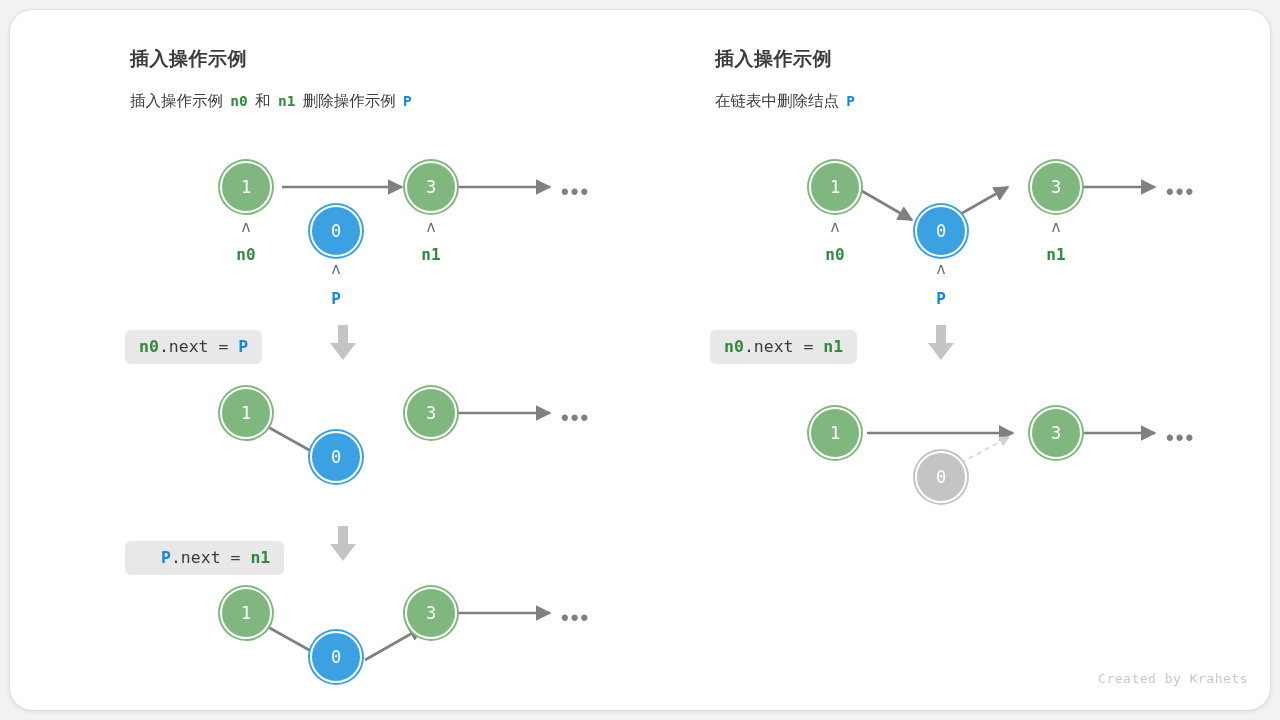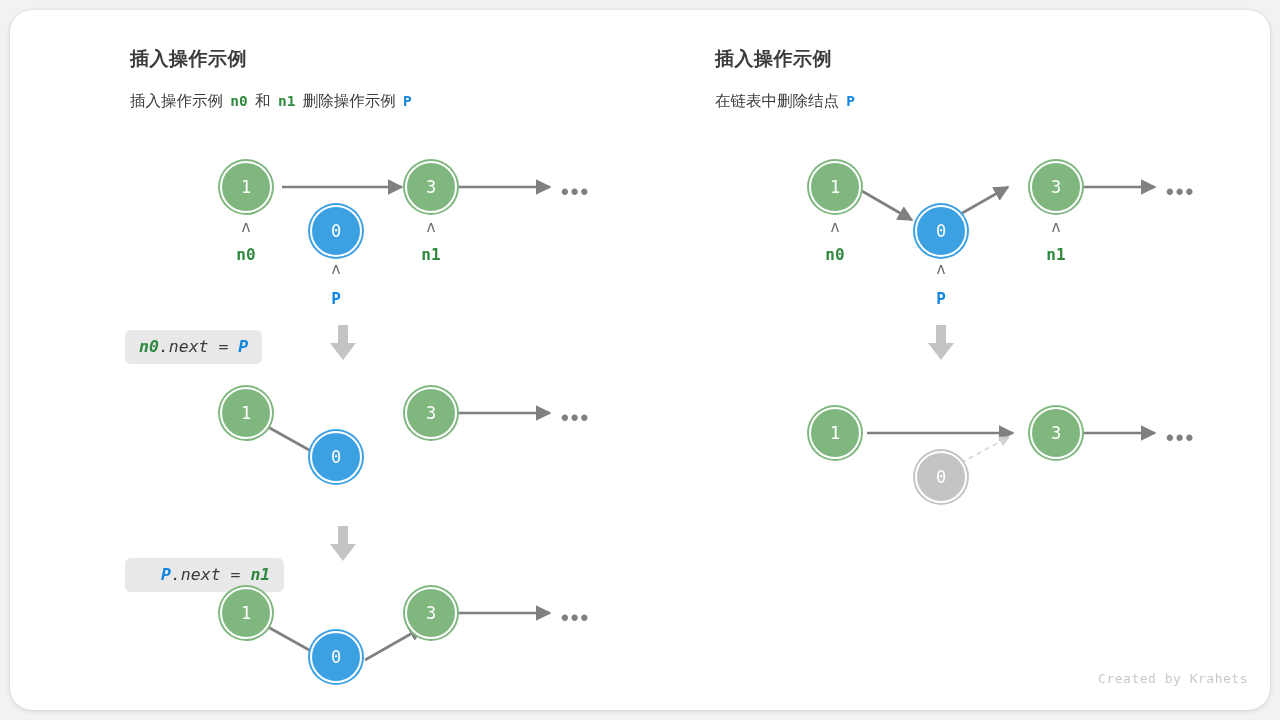--- a/index.html
+++ b/index.html
@@ -111,21 +111,20 @@
   
   .code-chip {
     position: absolute;
     background: #e8e8e8;
     border-radius: 6px;
     padding: 7px 14px 8px 14px;
     font-family: "DejaVu Sans Mono", "Liberation Mono", monospace;
     font-size: 16.5px;
     color: #3b3b3b;
     white-space: nowrap;
-    font-style: italic;
   }
   .code-green { color: #2f8a3f; font-weight: bold; }
   .code-blue  { color: #1287dd; font-weight: bold; }
 
   
   .down-arrow {
     position: absolute;
     width: 30px;
     height: 40px;
   }
@@ -210,21 +209,21 @@
     </div>
     <svg class="down-arrow" style="left:208px; top:313px;" viewBox="0 0 30 40">
       <path d="M10,2 L20,2 L20,20 L28,20 L15,37 L2,20 L10,20 Z" fill="#c4c4c4"></path>
     </svg>
 
     <div class="node node-green" style="left:100px; top:377px;">1</div>
     <div class="node node-blue" style="left:190px; top:421px;">0</div>
     <div class="node node-green" style="left:285px; top:377px;">3</div>
     <div class="dots" style="left:441px; top:403px;">•••</div>
 
-    <div class="code-chip" style="left:5px; top:548px;padding-left:36px;">
+    <div class="code-chip" style="left:5px; top:531px;padding-left:36px;">
       <span class="code-blue">P</span><span>.next = </span><span class="code-green">n1</span>
     </div>
     <svg class="down-arrow" style="left:208px; top:514px;" viewBox="0 0 30 40">
       <path d="M10,2 L20,2 L20,20 L28,20 L15,37 L2,20 L10,20 Z" fill="#c4c4c4"></path>
     </svg>
 
     <div class="node node-green" style="left:100px; top:577px;">1</div>
     <div class="node node-blue" style="left:190px; top:621px;">0</div>
     <div class="node node-green" style="left:285px; top:577px;">3</div>
     <div class="dots" style="left:441px; top:603px;">•••</div>
@@ -266,20 +265,23 @@
     <div class="ptr-label ptr-green" style="left:100px; top:235px;">n0</div>
 
     <div class="caret" style="left:221px; top:250px;">ʌ</div>
     <div class="ptr-label ptr-blue" style="left:206px; top:279px;">P</div>
 
     <div class="caret" style="left:336px; top:208px;">ʌ</div>
     <div class="ptr-label ptr-green" style="left:321px; top:235px;">n1</div>
 
     <div class="dots" style="left:461px; top:177px;">•••</div>
 
+    <div class="code-chip" style="left:5px; top:320px;">
+      <span class="code-green">n0</span><span>.next = </span><span class="code-green">n1</span>
+    </div>
     <svg class="down-arrow" style="left:221px; top:313px;" viewBox="0 0 30 40">
       <path d="M10,2 L20,2 L20,20 L28,20 L15,37 L2,20 L10,20 Z" fill="#c4c4c4"></path>
     </svg>
 
     <div class="node node-green" style="left:104px; top:397px;">1</div>
     <div class="node node-gray" style="left:210px; top:441px;">0</div>
     <div class="node node-green" style="left:325px; top:397px;">3</div>
     <div class="dots" style="left:461px; top:423px;">•••</div>
   </div>
 

